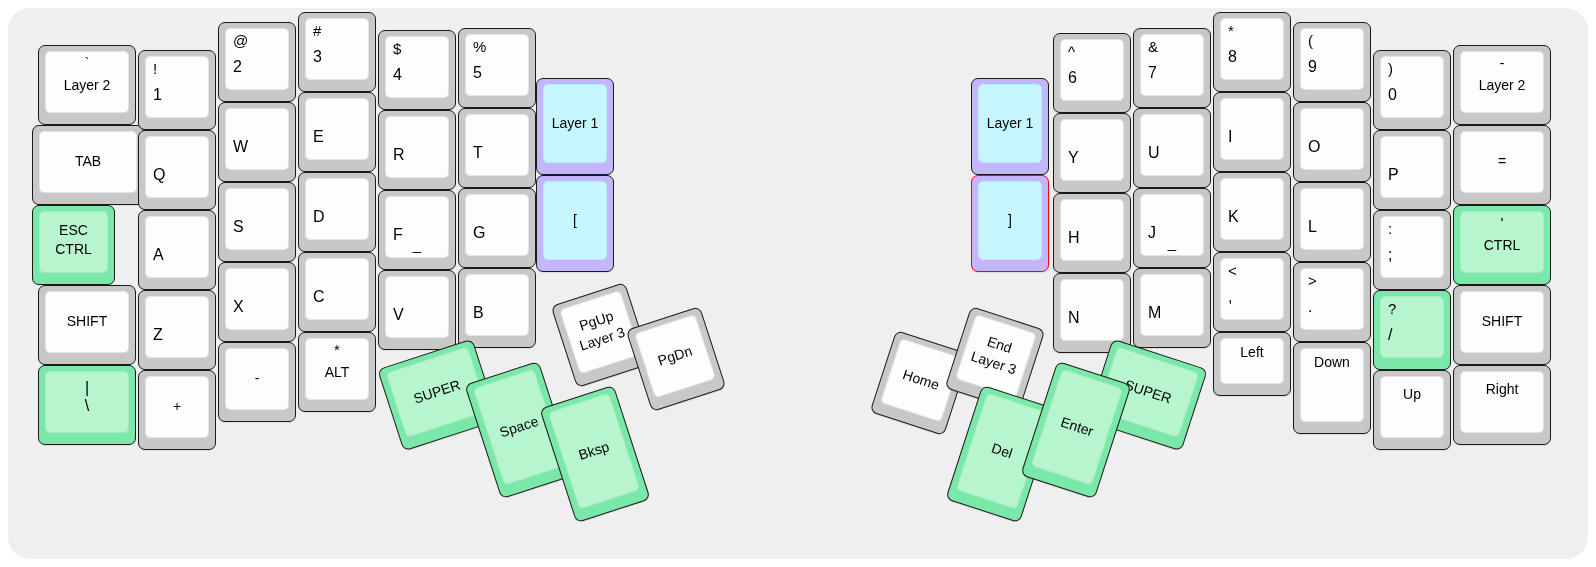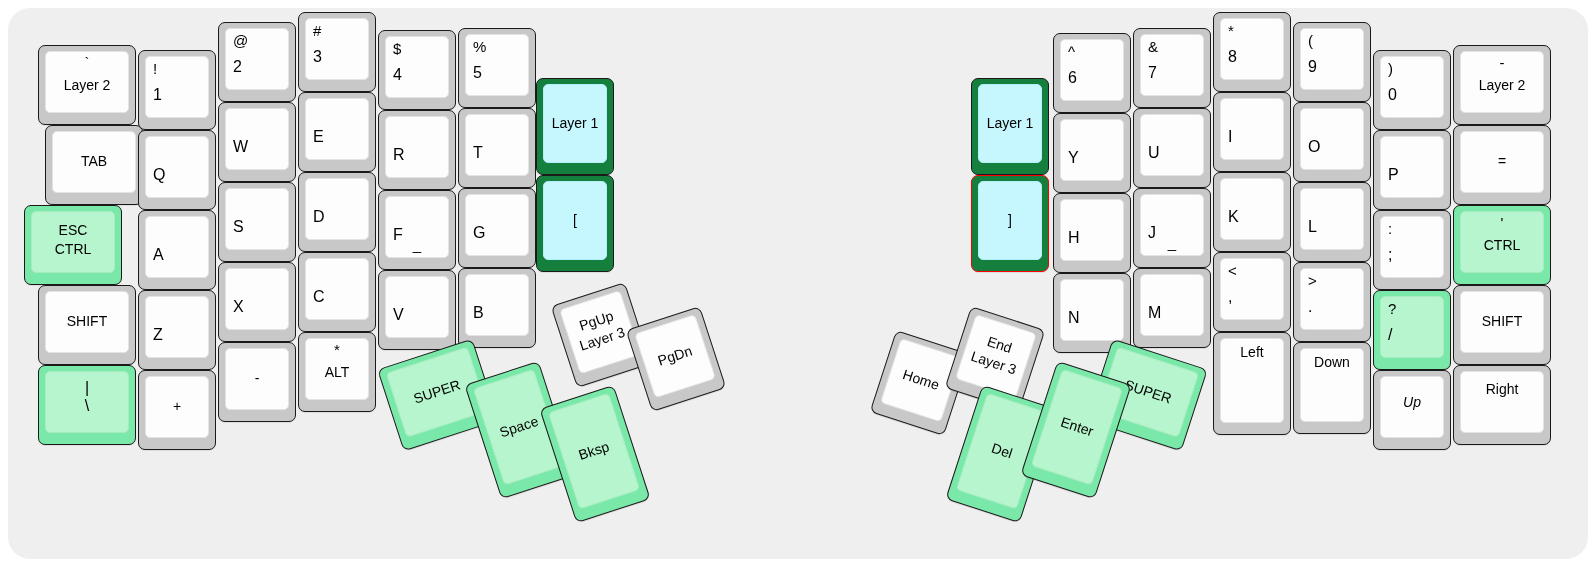--- a/index.html
+++ b/index.html
@@ -39,21 +39,21 @@
     right: 6px;
     top: 5px;
     bottom: 11px;
     border-radius: 5px;
     background: #fdfdfd;
     border: 0.8px solid #e3e3e3;
     overflow: hidden;
   }
   .key.green { background: #7ae8a8; }
   .key.green .cap { background: #b6f5cd; border-color: #a6ecc0; }
-  .key.cyan { background: #15803d; }
+  .key.cyan { background: #c4b5fd; }
   .key.cyan .cap { background: #c6f6fe; border-color: #b4eefc; }
   .key.sel { border-color: #ff0000; }
 
   
   .lg {
     position: absolute;
     left: 0; right: 0;
     text-align: center;
     color: #000;
     white-space: pre;
@@ -81,26 +81,26 @@
 
 <div id="stage">
   <div id="board-bg"></div>
   <div id="keys-root">
       <div class="key" style="left: 38px; top: 45px; width: 98px; height: 80px;">
         <div class="cap">
           <div class="lg mark">`</div>
           <div class="lg cm">Layer 2</div>
         </div>
       </div>
-      <div class="key" style="left: 45px; top: 125px; width: 98px; height: 80px;">
+      <div class="key" style="left: 32px; top: 125px; width: 112px; height: 80px;">
         <div class="cap">
           <div class="lg c">TAB</div>
         </div>
       </div>
-      <div class="key green" style="left: 24px; top: 205px; width: 98px; height: 80px;">
+      <div class="key green" style="left: 32px; top: 205px; width: 83px; height: 80px;">
         <div class="cap">
           <div class="lg c2">ESC
 CTRL</div>
         </div>
       </div>
       <div class="key" style="left: 38px; top: 285px; width: 98px; height: 80px;">
         <div class="cap">
           <div class="lg c">SHIFT</div>
         </div>
       </div>
@@ -336,21 +336,21 @@
         <div class="cap">
           <div class="lg bl">K</div>
         </div>
       </div>
       <div class="key" style="left: 1213px; top: 252px; width: 78px; height: 80px;">
         <div class="cap">
           <div class="lg tl">&lt;</div>
           <div class="lg bl">,</div>
         </div>
       </div>
-      <div class="key" style="left: 1213px; top: 332px; width: 78px; height: 103px;">
+      <div class="key" style="left: 1213px; top: 332px; width: 78px; height: 64px;">
         <div class="cap">
           <div class="lg c" style="top: 6px; transform: none;">Left</div>
         </div>
       </div>
       <div class="key" style="left: 1293px; top: 22px; width: 78px; height: 80px;">
         <div class="cap">
           <div class="lg tl">(</div>
           <div class="lg bl">9</div>
         </div>
       </div>
@@ -393,21 +393,21 @@
         </div>
       </div>
       <div class="key green" style="left: 1373px; top: 290px; width: 78px; height: 80px;">
         <div class="cap">
           <div class="lg tl">?</div>
           <div class="lg bl">/</div>
         </div>
       </div>
       <div class="key" style="left: 1373px; top: 370px; width: 78px; height: 80px;">
         <div class="cap">
-          <div class="lg c" style="top: 18px; transform: none; font-style: italic;">Up</div>
+          <div class="lg c" style="top: 10px; transform: none;">Up</div>
         </div>
       </div>
       <div class="key" style="left: 1453px; top: 45px; width: 98px; height: 80px;">
         <div class="cap">
           <div class="lg mark">-</div>
           <div class="lg cm">Layer 2</div>
         </div>
       </div>
       <div class="key" style="left: 1453px; top: 125px; width: 98px; height: 80px;">
         <div class="cap">

